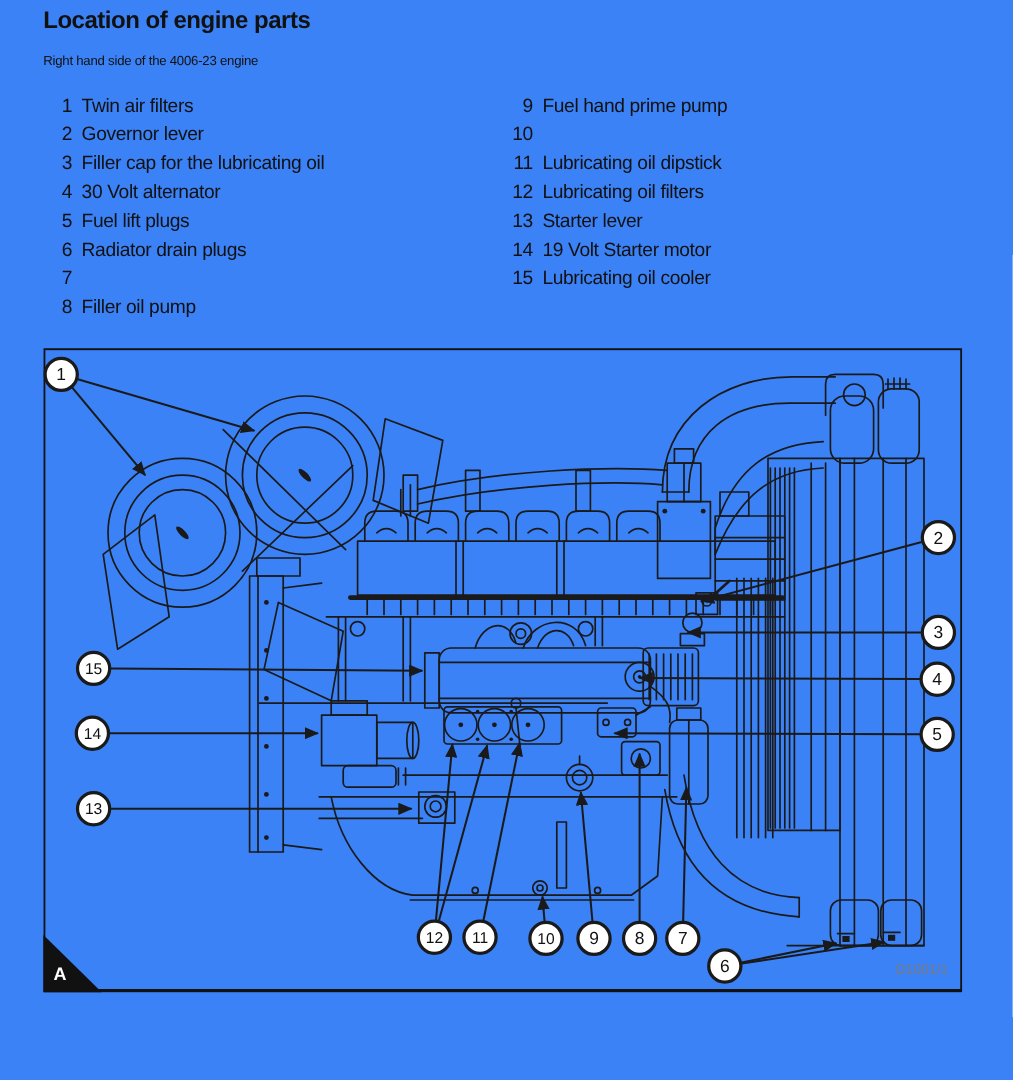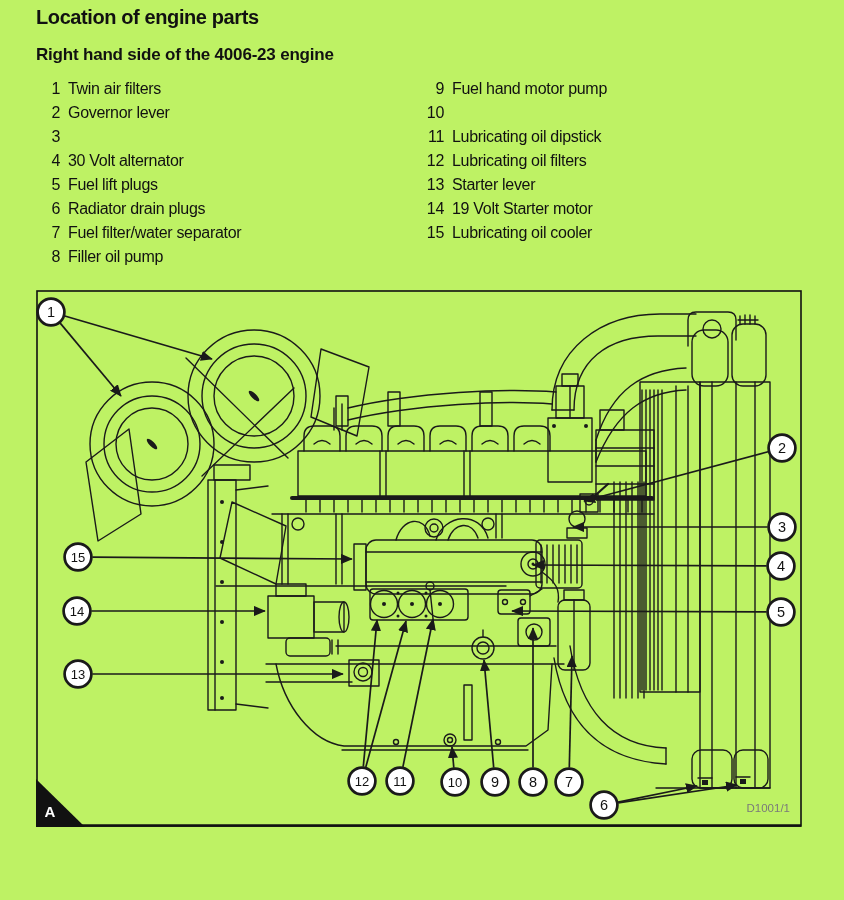--- a/index.html
+++ b/index.html
@@ -1,19 +1,19 @@
 <!DOCTYPE html>
 <html><head>
 <meta charset="utf-8">
 <style>
   html,body{margin:0;padding:0;background:#fff;}
-  .page{position:relative;width:844px;height:900px;background:#bef264;overflow:hidden;
+  .page{position:relative;width:844px;height:900px;background:#3b82f6;overflow:hidden;
         font-family:"Liberation Sans",sans-serif;color:#111;}
   .title{position:absolute;left:36px;top:6px;font-size:20px;font-weight:bold;letter-spacing:-0.4px;}
-  .subtitle{position:absolute;left:36px;top:45px;font-size:17px;font-weight:bold;letter-spacing:-0.2px;}
+  .subtitle{position:absolute;left:36px;top:45px;font-size:11px;font-weight:normal;letter-spacing:-0.2px;}
   .col{position:absolute;top:77px;}
   .col-left{left:36px;}
   .col-right{left:420px;}
   .part-row{height:24px;display:flex;align-items:center;font-size:16px;letter-spacing:-0.3px;white-space:nowrap;}
   .part-num{width:24px;text-align:right;flex:none;}
   .part-label{margin-left:8px;}
   .figure{position:absolute;left:36px;top:290px;width:766px;height:537px;}
   .figure svg{display:block;}
   svg text{font-family:"Liberation Sans",sans-serif;}
 </style>
@@ -29,46 +29,46 @@
       <div class="part-row">
         <span class="part-num">1</span>
         <span class="part-label">Twin air filters</span>
       </div>
       <div class="part-row">
         <span class="part-num">2</span>
         <span class="part-label">Governor lever</span>
       </div>
       <div class="part-row">
         <span class="part-num">3</span>
+        <span class="part-label">Filler cap for the lubricating oil</span>
       </div>
       <div class="part-row">
         <span class="part-num">4</span>
         <span class="part-label">30 Volt alternator</span>
       </div>
       <div class="part-row">
         <span class="part-num">5</span>
         <span class="part-label">Fuel lift plugs</span>
       </div>
       <div class="part-row">
         <span class="part-num">6</span>
         <span class="part-label">Radiator drain plugs</span>
       </div>
       <div class="part-row">
         <span class="part-num">7</span>
-        <span class="part-label">Fuel filter/water separator</span>
       </div>
       <div class="part-row">
         <span class="part-num">8</span>
         <span class="part-label">Filler oil pump</span>
       </div>
     </div>
   <div class="col col-right">
       <div class="part-row">
         <span class="part-num">9</span>
-        <span class="part-label">Fuel hand motor pump</span>
+        <span class="part-label">Fuel hand prime pump</span>
       </div>
       <div class="part-row">
         <span class="part-num">10</span>
       </div>
       <div class="part-row">
         <span class="part-num">11</span>
         <span class="part-label">Lubricating oil dipstick</span>
       </div>
       <div class="part-row">
         <span class="part-num">12</span>

